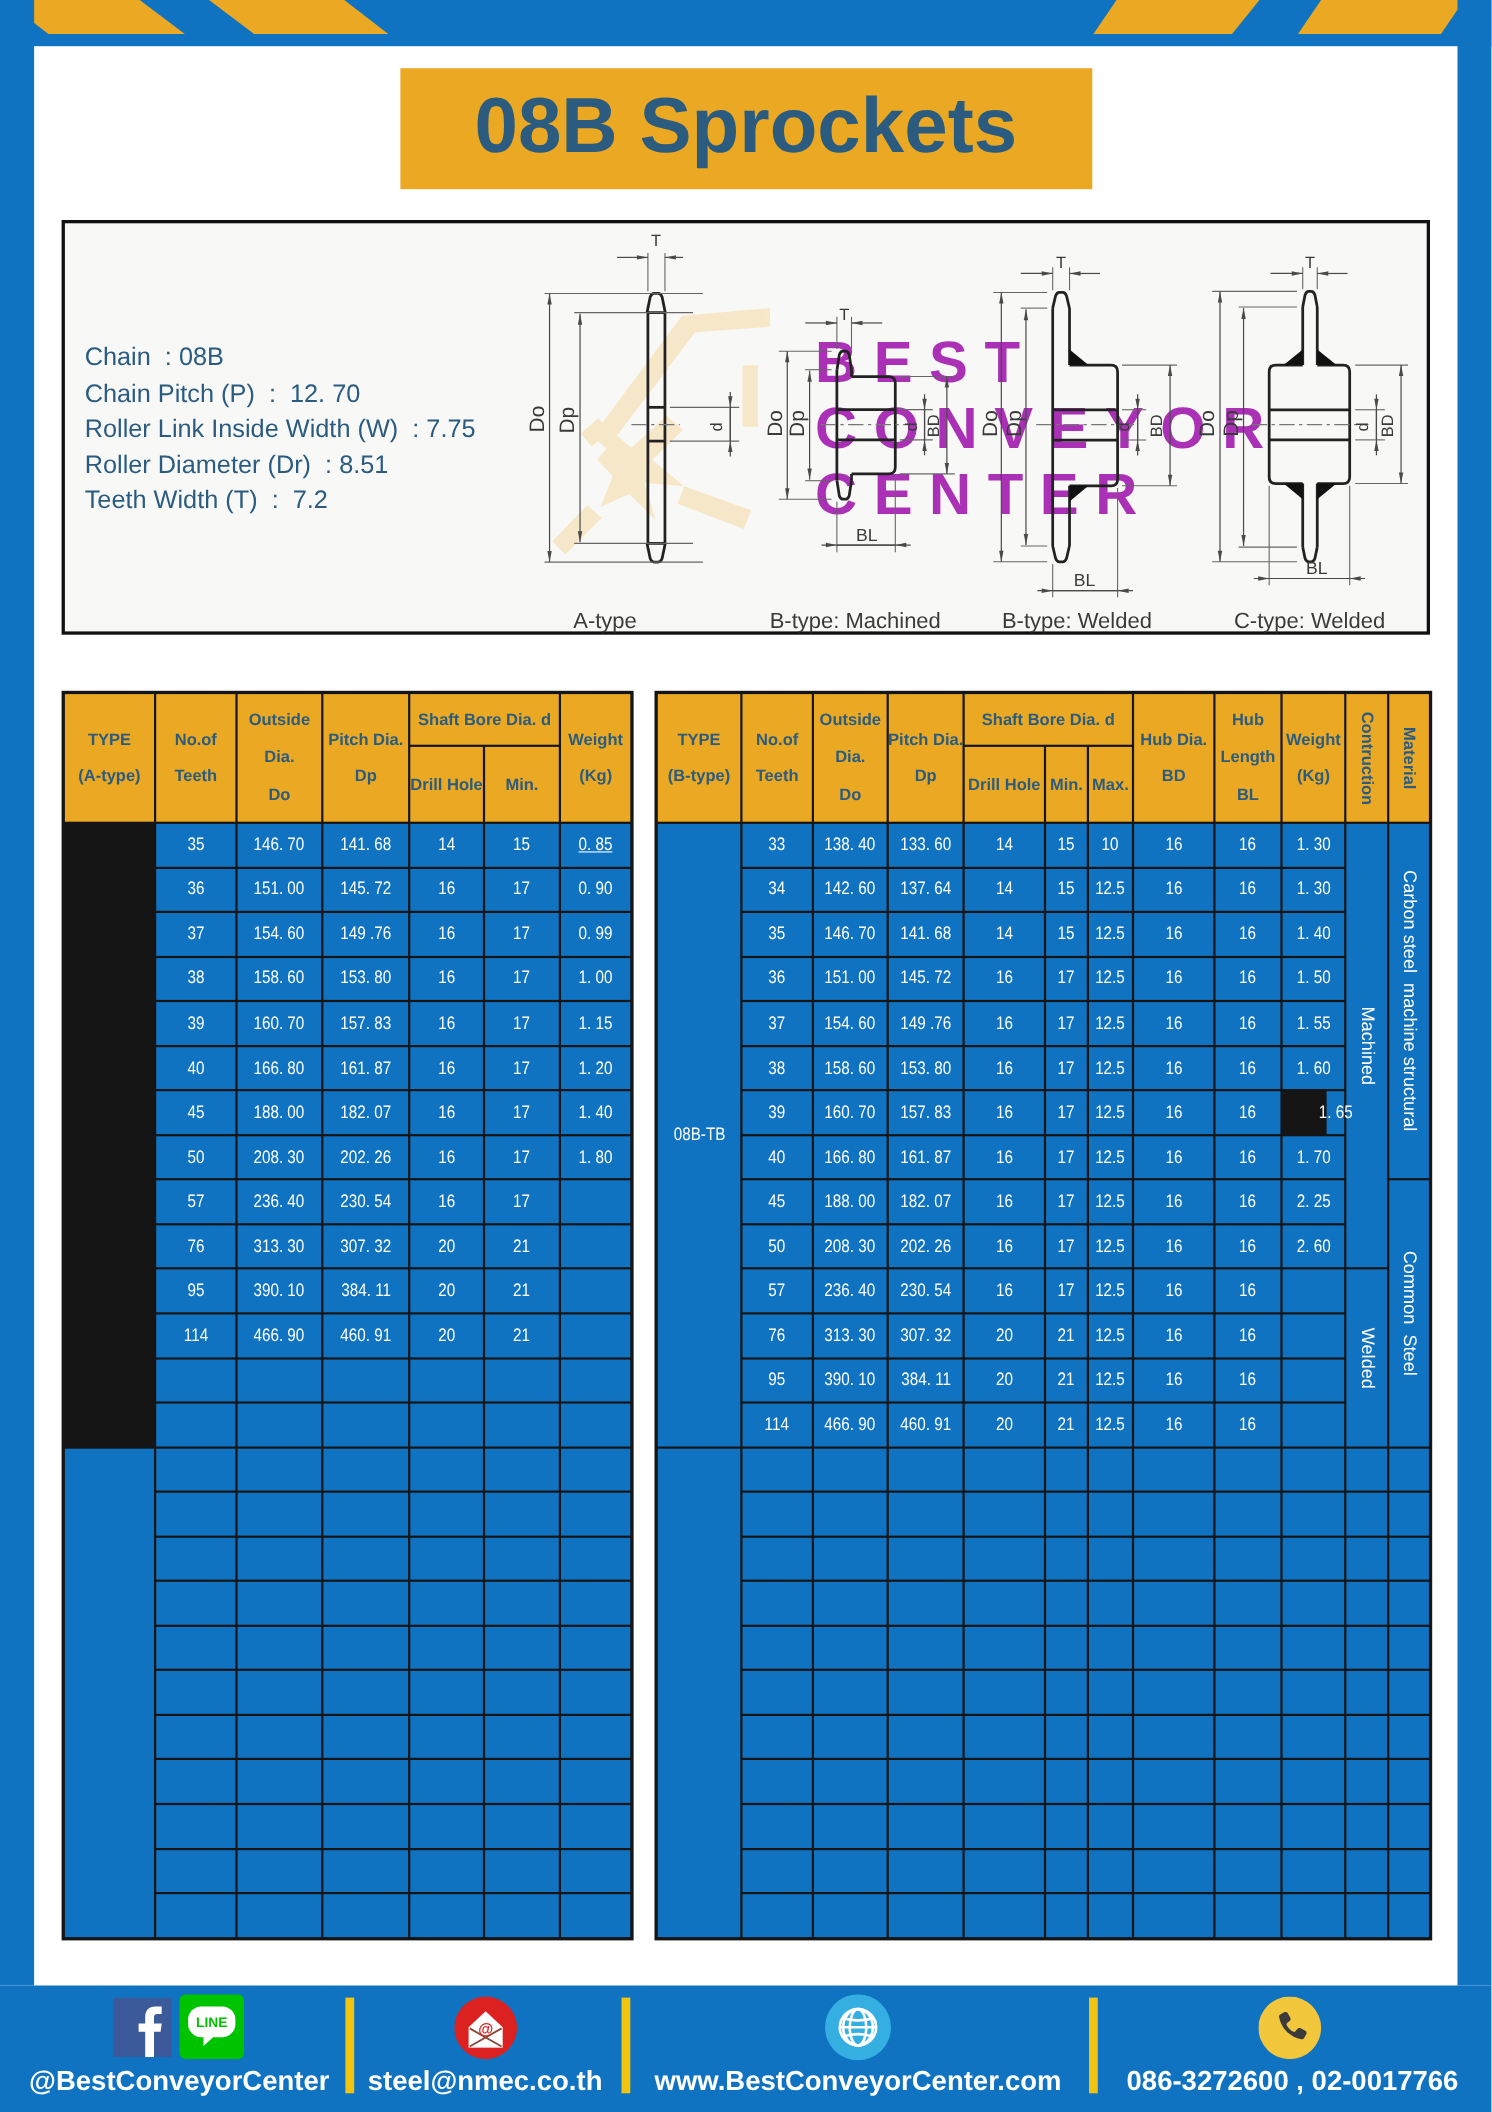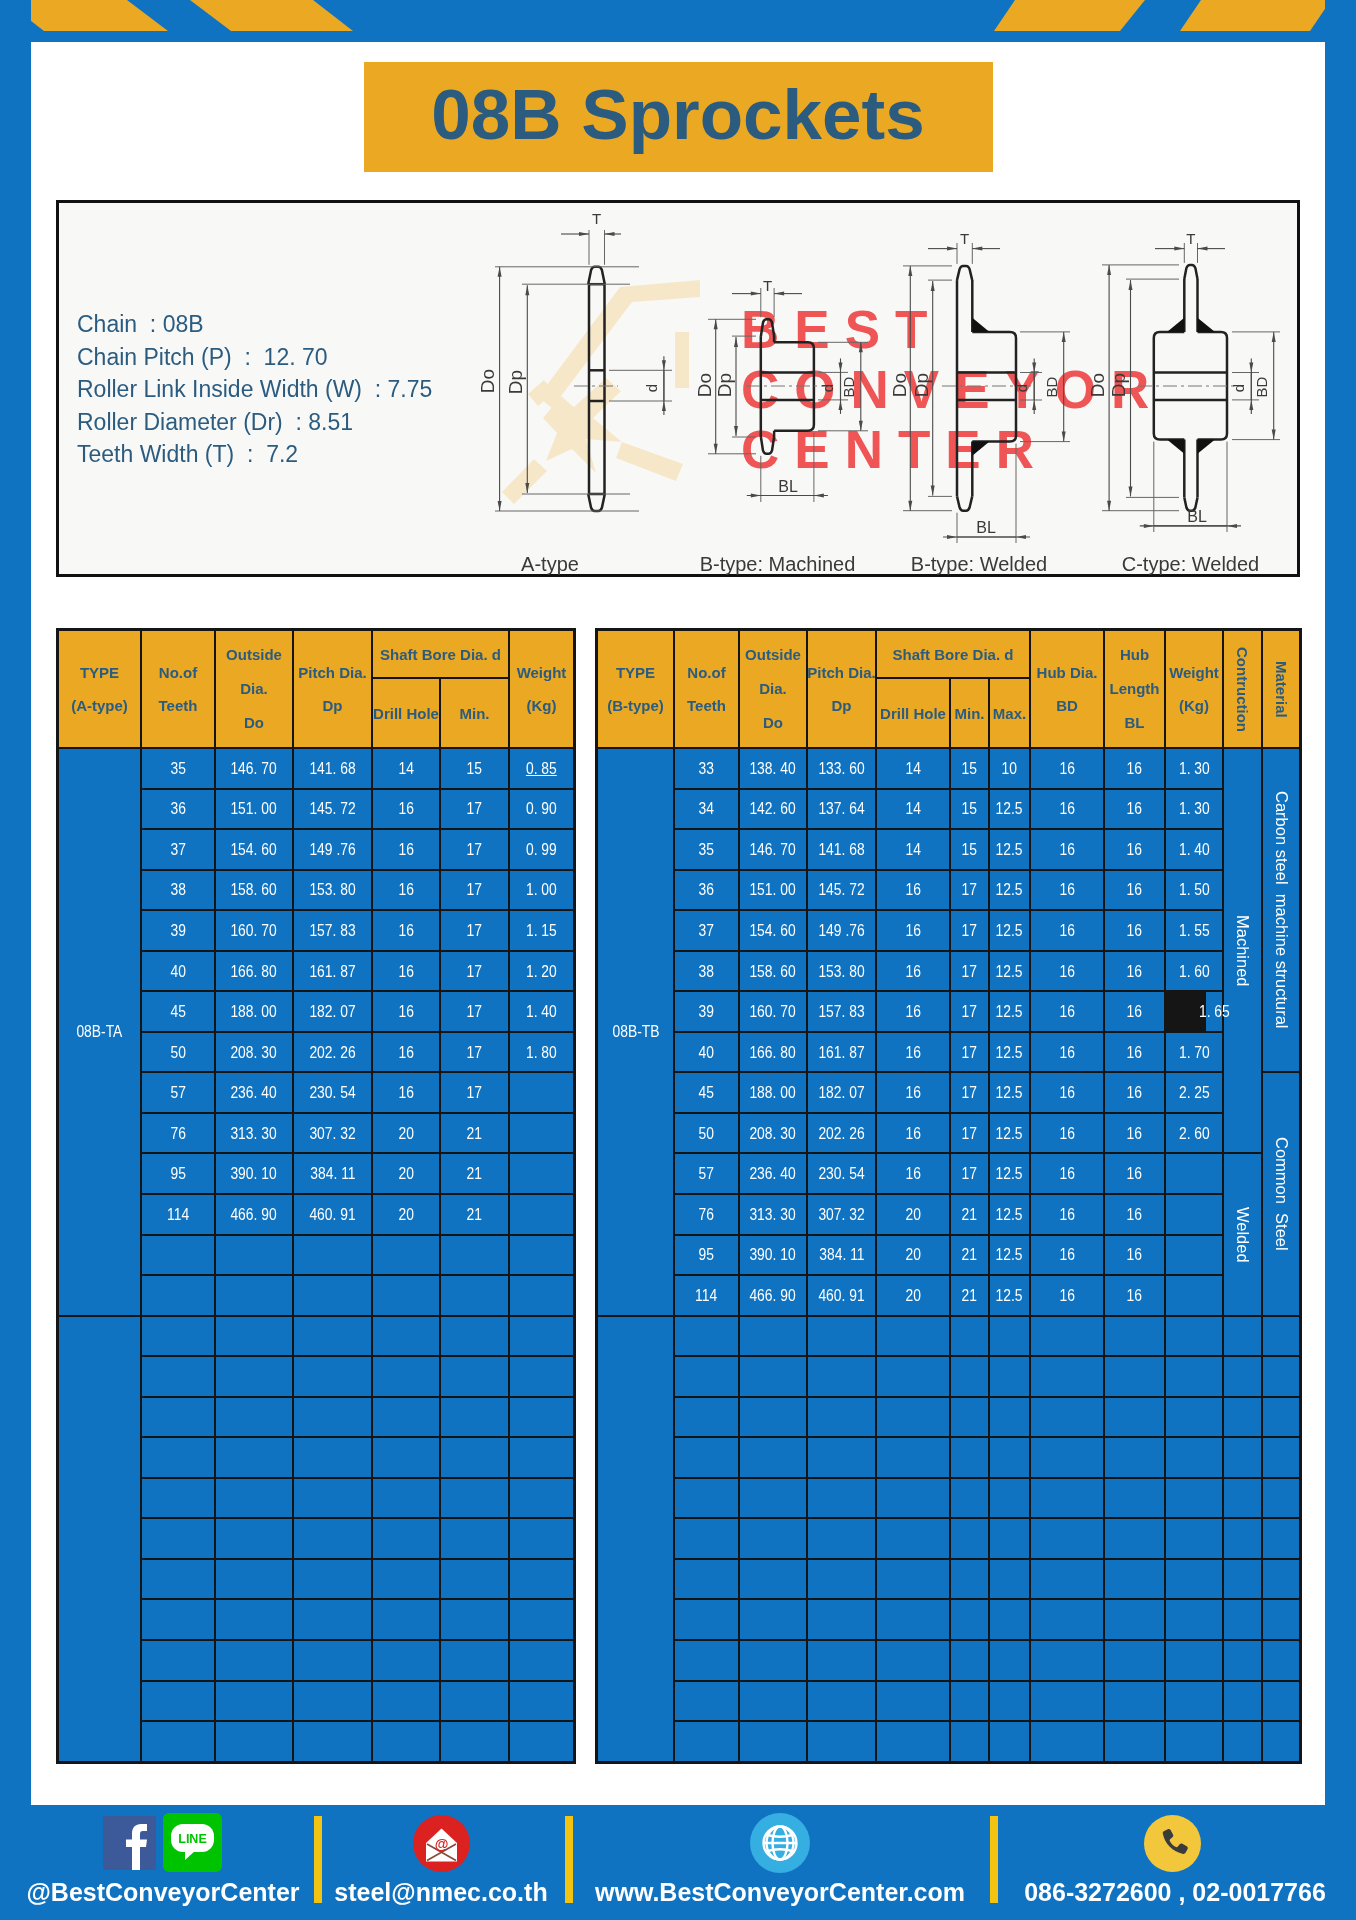--- a/index.html
+++ b/index.html
@@ -3,21 +3,21 @@
 *{margin:0;padding:0;box-sizing:border-box;}
 html,body{width:1356px;height:1920px;}
 body{position:relative;background:#fff;font-family:"Liberation Sans",sans-serif;overflow:hidden;}
 .abs{position:absolute;}
 .tbl{position:absolute;display:grid;background:#151515;padding:3px;gap:2px;}
 .tbl .h{background:#EAA823;color:#2B5C80;font-weight:bold;font-size:15px;white-space:nowrap;display:flex;align-items:center;justify-content:center;text-align:center;line-height:33px;}
 .tbl .c{background:#0F73C2;color:#fff;font-size:16.5px;display:flex;align-items:center;justify-content:center;text-align:center;}
 .tbl .c>span{display:inline-block;transform:scaleX(0.84);white-space:nowrap;}
 .tbl .vt{writing-mode:vertical-rl;white-space:nowrap;}
 .tbl .vtx{writing-mode:vertical-rl;line-height:normal;white-space:nowrap;}
-.wm{color:#ef4444;font-weight:bold;letter-spacing:15px;line-height:1;opacity:0.9;text-align:right;}
+.wm{color:#a21caf;font-weight:bold;letter-spacing:15px;line-height:1;opacity:0.9;text-align:right;}
 .ft{color:#fff;font-weight:bold;font-size:25px;transform:translateX(-50%);white-space:nowrap;}
 </style></head><body>
 
 <div class="abs" style="left:0;top:0;width:1356px;height:42px;background:#0F73C2;"></div>
 
 <svg class="abs" style="left:0;top:0;" width="1356" height="42" viewBox="0 0 1356 42">
     <g fill="#EAA823">
       <polygon points="4,0 127,0 168,31 44,31"></polygon>
       <polygon points="190,0 313,0 353,31 231,31"></polygon>
       <polygon points="1015,0 1145,0 1120,31 994,31"></polygon>
@@ -263,23 +263,20 @@
 
 <div class="h" style="grid-column:1/2;grid-row:1/3;">TYPE<br>(A-type)</div>
 <div class="h" style="grid-column:2/3;grid-row:1/3;">No.of<br>Teeth</div>
 <div class="h" style="grid-column:3/4;grid-row:1/3;line-height:34px;">Outside<br>Dia.<br>Do</div>
 <div class="h" style="grid-column:4/5;grid-row:1/3;">Pitch Dia.<br>Dp</div>
 <div class="h" style="grid-column:5/7;grid-row:1/2;line-height:17px;">Shaft Bore Dia. d</div>
 <div class="h" style="grid-column:5/6;grid-row:2/3;">Drill Hole</div>
 <div class="h" style="grid-column:6/7;grid-row:2/3;">Min.</div>
 <div class="h" style="grid-column:7/8;grid-row:1/3;">Weight<br>(Kg)</div>
 
-<div class="c" style="grid-column:1/2;grid-row:3/17;">
-      <span>08B-TA</span>
-    </div>
 <div class="c" style="grid-column:2/3;grid-row:3/4;">
       <span>35</span>
     </div>
 <div class="c" style="grid-column:3/4;grid-row:3/4;">
       <span>146. 70</span>
     </div>
 <div class="c" style="grid-column:4/5;grid-row:3/4;">
       <span>141. 68</span>
     </div>
 <div class="c" style="grid-column:5/6;grid-row:3/4;">

